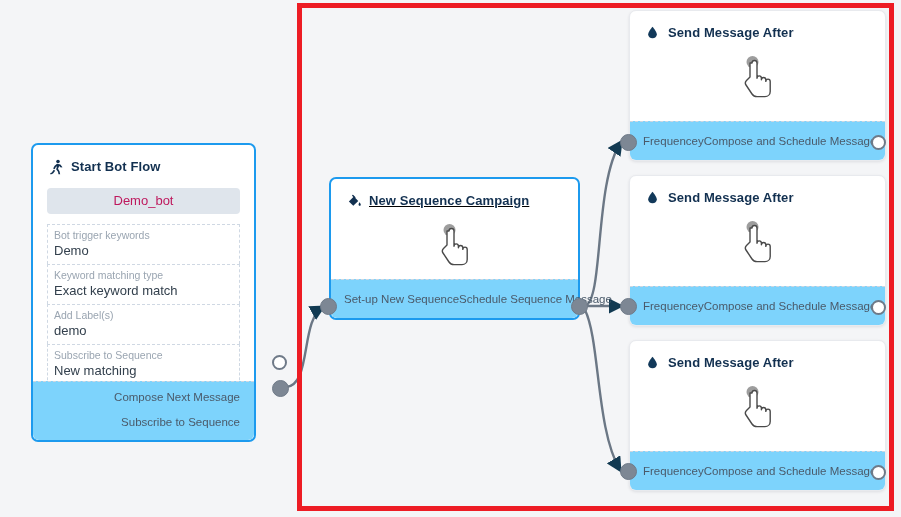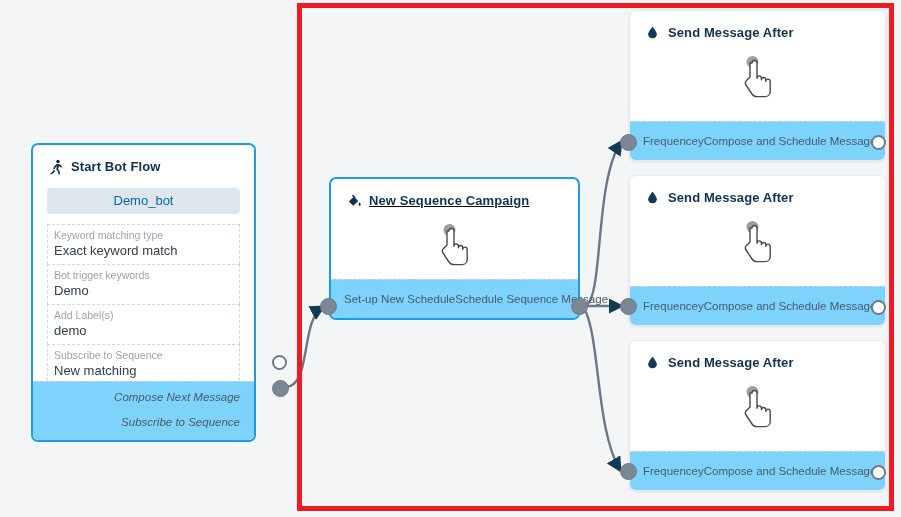--- a/index.html
+++ b/index.html
@@ -57,21 +57,21 @@
     position:relative;top:1px;
   }
   .node-icon svg{display:block;}
 
   
   .pill{
     margin:8px 14px 10px 14px;
     background:#dfe5ec;
     border-radius:4px;
     text-align:center;
-    color:#0369a1;
+    color:#be185d;
     font-size:13px;
     padding:5px 0 6px 0;
   }
 
   
   .fields{margin:0 14px 10px 14px;}
   .field{
     border:1px dashed #cfd8e3;
     border-bottom:none;
     padding:3px 6px 4px 6px;
@@ -95,21 +95,21 @@
 
   
   .node-footer{
     position:absolute;left:0;right:0;bottom:0;
     border-top:1px dashed #cfd6e0;
     background:#7dd3fc;
     border-bottom-left-radius:6px;border-bottom-right-radius:6px;
     display:flex;align-items:center;
     height:38px;
   }
-  .node-footer.tall{height:56px;display:block;padding-top:2px;font-style:italic;}
+  .node-footer.tall{height:56px;display:block;padding-top:2px;}
   .port-label{
     font-size:11.5px;color:#4a5a6a;white-space:nowrap;
   }
   .stack-row{
     display:flex;justify-content:flex-end;align-items:center;
     height:25px;padding-right:14px;
   }
 
   
   .port{
@@ -158,26 +158,26 @@
           <path d="M5.0 10.9 L3.0 13.9 L1.2 14.6 L1.8 15.9 L4.3 15.0 L6.6 12.0 Z" fill="#123050"></path>
         </svg>
       </span>
       <span>Start Bot Flow</span>
     </div>
 
     <div class="pill">Demo_bot</div>
 
     <div class="fields">
       <div class="field">
+        <div class="field-label">Bot trigger keywords</div>
+        <div class="field-value">Demo</div>
+      </div>
+      <div class="field">
         <div class="field-label">Keyword matching type</div>
         <div class="field-value">Exact keyword match</div>
-      </div>
-      <div class="field">
-        <div class="field-label">Bot trigger keywords</div>
-        <div class="field-value">Demo</div>
       </div>
       <div class="field">
         <div class="field-label">Add Label(s)</div>
         <div class="field-value">demo</div>
       </div>
       <div class="field">
         <div class="field-label">Subscribe to Sequence</div>
         <div class="field-value">New matching</div>
       </div>
     </div>
@@ -208,21 +208,21 @@
 
     <div class="cursor-area">
       <svg class="hand" viewBox="0 0 40 46">
         <circle cx="14.5" cy="8" r="6" fill="#3b3b3b" opacity="0.5"></circle>
         <path d="M12 9 v14 l-3.5 3.5 c-1.5 1.5 -1.5 3 -0.5 4.5 l6 9 c1.2 1.8 2.6 2.6 5 2.6 h8 c3 0 5.2 -2.2 5.2 -5.2 v-10 c0 -1.3 -1 -2.3 -2.2 -2.3 c-1.2 0 -2.2 1 -2.2 2.3 v-1.6 c0 -1.3 -1 -2.3 -2.2 -2.3 c-1.2 0 -2.2 1 -2.2 2.3 v-1.6 c0 -1.3 -1 -2.3 -2.2 -2.3 c-1.2 0 -2.2 1 -2.2 2.3 V9 c0 -1.4 -1.1 -2.5 -2.5 -2.5 c-1.4 0 -2.5 1.1 -2.5 2.5 z" fill="#ffffff" stroke="#4a4a4a" stroke-width="1.4" stroke-linejoin="round"></path>
       </svg>
     </div>
 
     <div class="node-footer">
       <div class="foot2">
-        <span class="port-label">Set-up New Schedule</span>
+        <span class="port-label">Set-up New Sequence</span>
         <span class="port-label">Schedule Sequence Message</span>
       </div>
     </div>
   </div>
   <div class="port filled" style="left:320px;top:298px;width:17px;height:17px;"></div>
   <div class="port filled" style="left:571px;top:298px;width:17px;height:17px;"></div>
 
   <div class="node plain" style="left:629px;top:10px;width:257px;height:151px;">
     <div class="node-title">
       <span class="node-icon">

